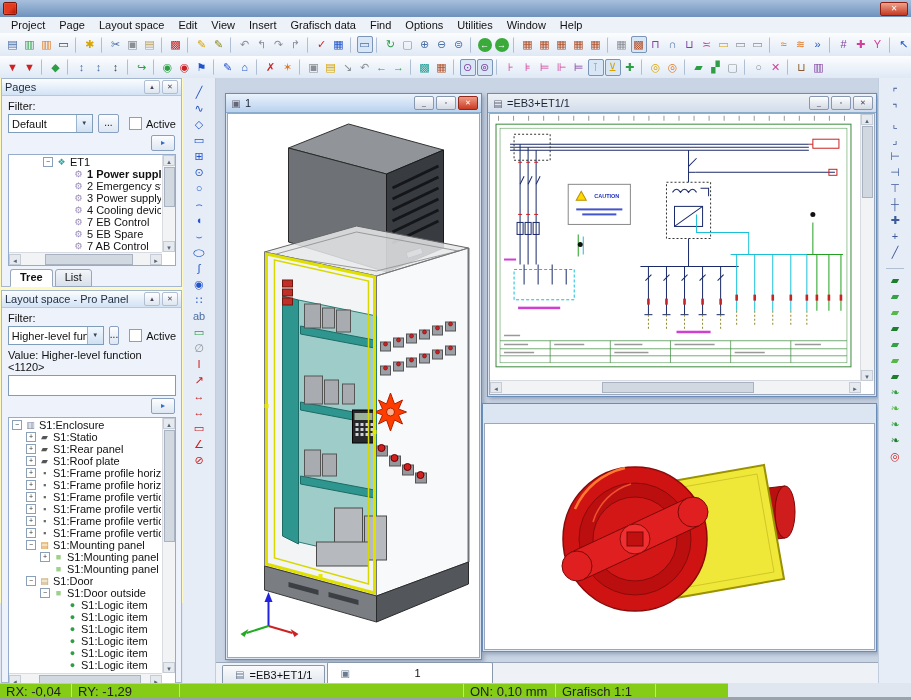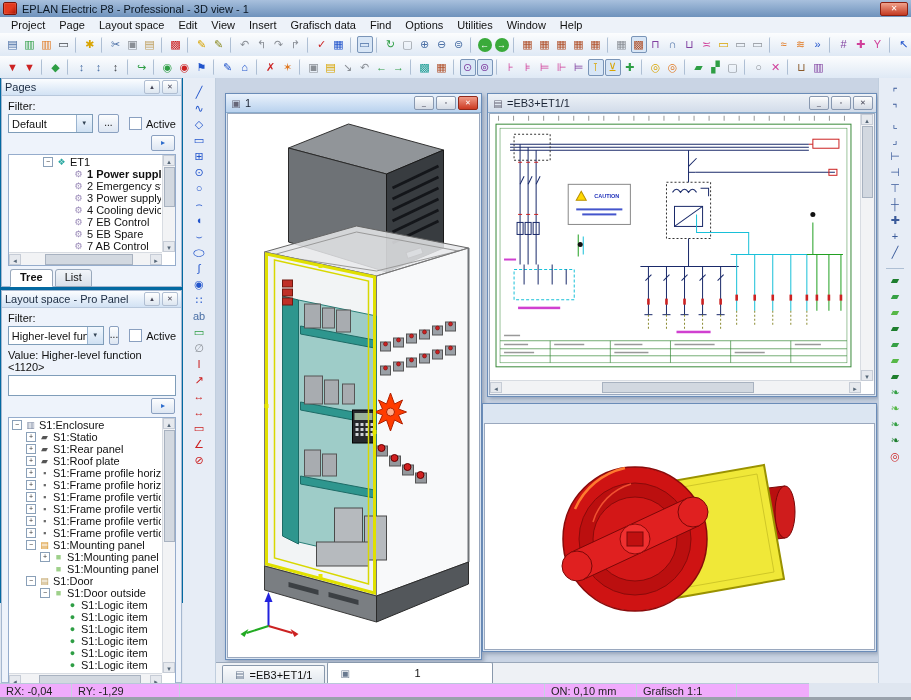--- a/index.html
+++ b/index.html
@@ -34,21 +34,21 @@
   .c-g1{color:#1e7e2e}.c-g2{color:#35a045}.c-g3{color:#57b847}
   
   #lefttools{position:absolute;left:183px;top:78px;width:33px;height:605px;background:#e7edf6;
     border-right:1px solid #c0cede;padding-top:7px;box-sizing:border-box;}
   #righttools{position:absolute;left:878px;top:78px;width:33px;height:605px;background:#e7edf6;
     border-left:1px solid #c0cede;padding-top:7px;box-sizing:border-box;}
   .vtbi{display:block;width:22px;height:16px;line-height:15px;margin:0 auto;text-align:center;font-size:11px;}
   .vsep{display:block;width:18px;height:5px;border-bottom:1px solid #aebfd4;margin:2px auto 4px auto;color:transparent;}
   .squish{transform:scaleY(.65);}
   
-  #leftdock{position:absolute;left:0;top:78px;width:183px;height:525px;background:#0369a1;}
+  #leftdock{position:absolute;left:0;top:78px;width:183px;height:525px;background:#fef9c3;}
   .panel{position:absolute;left:1px;width:181px;background:#eef3fb;border:1px solid #a6b8d0;box-sizing:border-box;}
   #pagespanel{top:0;height:209px;} #layoutpanel{top:212px;height:393px;}
   .ptitle{height:16px;background:linear-gradient(#fbfdff,#d2e2f4);border-bottom:1px solid #b8c8dc;
     display:flex;align-items:center;padding:0 3px;font-size:11px;color:#1a2a40;}
   .ptitle .sp{flex:1}
   .pbtn{width:14px;height:12px;font-size:7px;line-height:11px;text-align:center;color:#445;
     border:1px solid #b0bed2;background:linear-gradient(#fff,#dde6f0);margin-left:2px;border-radius:2px;}
   .plabel{padding:4px 6px 1px 6px;}
   .prow{display:flex;align-items:center;padding:1px 5px 0 6px;justify-content:center;}
   .combo{display:flex;height:19px;width:96px;border:1px solid #7f9db9;background:#fff;align-items:center;box-sizing:border-box;}
@@ -104,33 +104,32 @@
   .schscroll-v{position:absolute;right:0;top:0;bottom:13px;width:13px;background:#f2f3f5;border-left:1px solid #d8dce2;}
   .schscroll-h{position:absolute;left:0;right:13px;bottom:0;height:13px;background:#f2f3f5;border-top:1px solid #d8dce2;display:flex;align-items:center;}
   #mtabs{position:absolute;left:0;top:584px;width:662px;height:21px;background:#eef1f5;
     border-top:1px solid #9aa8ba;display:flex;align-items:flex-end;padding-left:6px;box-sizing:border-box;}
   .mtab{height:17px;display:flex;align-items:center;padding:0 12px;margin-right:2px;
     border:1px solid #8898ac;border-bottom:none;border-radius:2px 2px 0 0;
     background:linear-gradient(#fafbfc,#e2e8ef);}
   .mtab.active{height:20px;background:#fff;min-width:140px;}
   .mtab .tico2{font-size:10px;margin-right:5px;color:#6a7a90;}
   
-  #statusbar{position:absolute;left:0;top:683px;width:809px;height:14px;background:#f0abfc;
-    border-top:1px solid #b8c8da;display:flex;align-items:center;font-size:11px;color:#222;}
+  #statusbar{position:absolute;left:0;top:683px;width:728px;height:14px;background:#84cc16;
+    border-top:1px solid #b8c8da;display:flex;align-items:center;font-size:13px;color:#222;}
   .scell{border-right:1px solid #c6d2e0;height:100%;display:flex;align-items:center;padding:0 6px;box-sizing:border-box;}
   #sliver{position:absolute;left:0;top:697px;width:911px;height:3px;background:#9aa2ac;}
 </style>
 </head>
 <body>
 
 <div id="app">
 
   <div id="titlebar">
     <div id="applogo"></div>
-    <span>EPLAN Electric P8 - Professional - 3D view - 1</span>
     <div id="tclose">✕</div>
   </div>
 
   <div id="menubar">
 
   <span class="mitem">Project</span>
       <span class="mitem">Page</span>
       <span class="mitem">Layout space</span>
       <span class="mitem">Edit</span>
       <span class="mitem">View</span>

